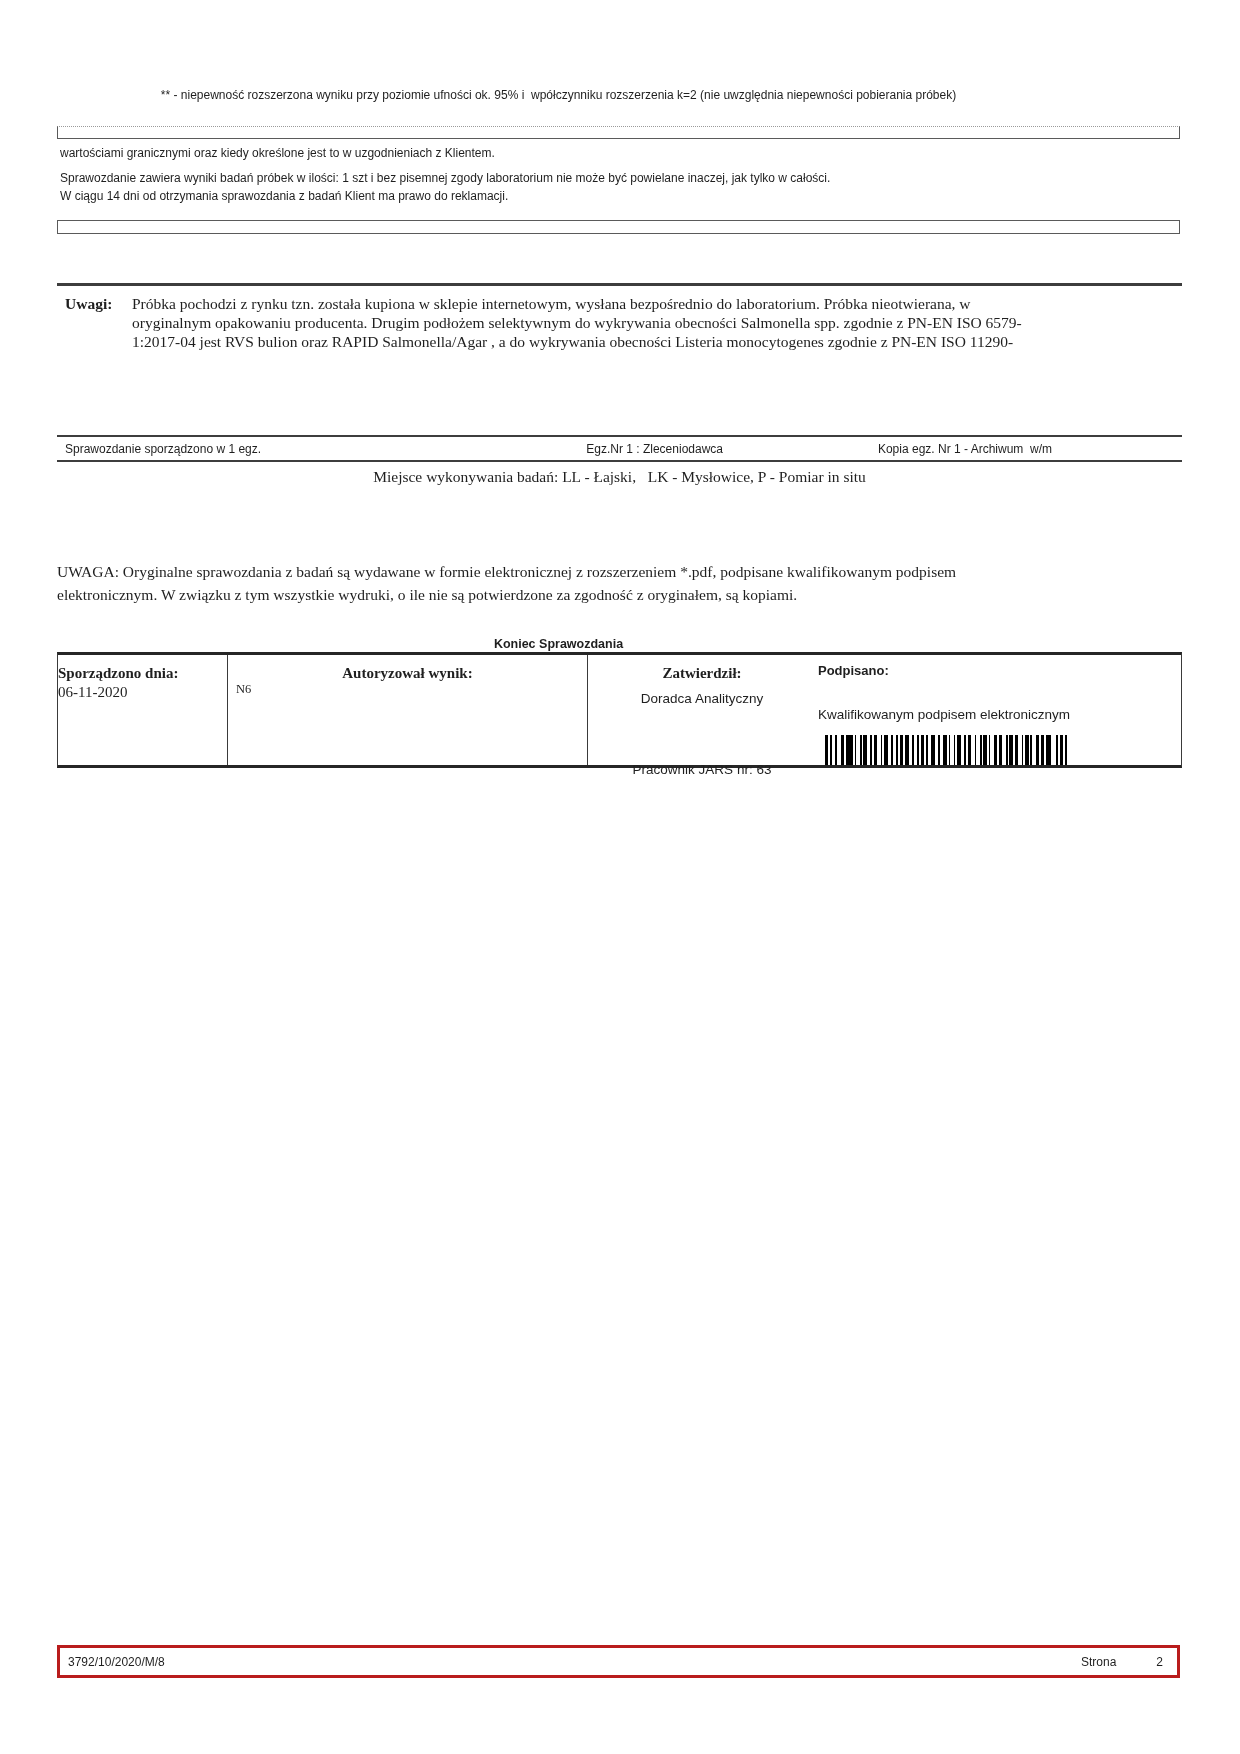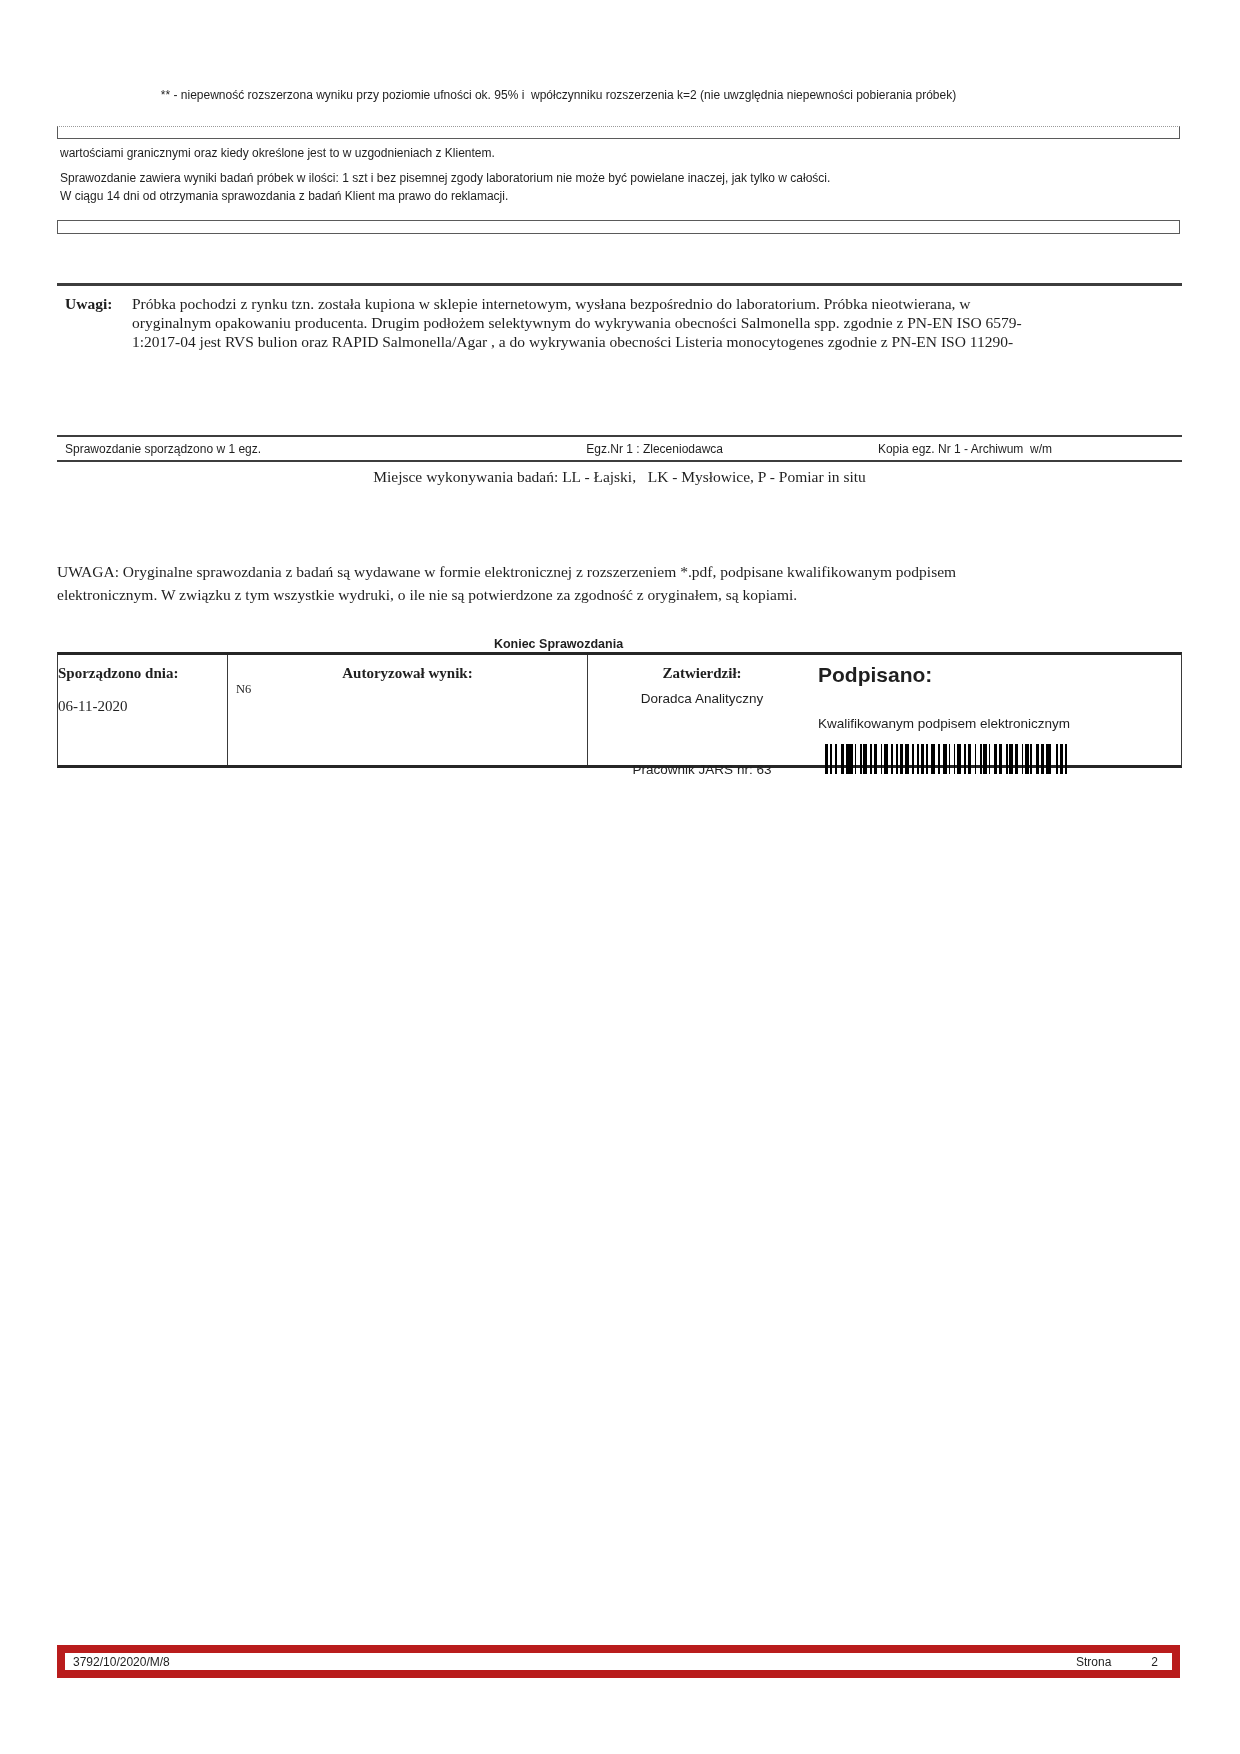--- a/index.html
+++ b/index.html
@@ -109,21 +109,21 @@
     font-family: "Liberation Serif", "DejaVu Serif", serif;
   }
   .sig-cell { box-sizing: border-box; }
   .cell-prepared {
     width: 170px;
     border-right: 1.5px solid #3a3a3a;
     text-align: left;
     padding-top: 10px;
   }
   .cell-prepared .lbl { font-weight: bold; font-size: 15px; }
-  .cell-prepared .val { font-size: 15px; margin-top: 16px; }
+  .cell-prepared .val { font-size: 15px; margin-top: 2px; }
   .cell-authorized {
     width: 360px;
     border-right: 1.5px solid #3a3a3a;
     position: relative;
     padding-top: 10px;
     text-align: center;
   }
   .cell-authorized .lbl { font-weight: bold; font-size: 15px; }
   .cell-authorized .code {
     position: absolute; left: 8px; top: 27px;
@@ -142,37 +142,37 @@
   .cell-approved .emp {
     font-family: "Liberation Sans", sans-serif;
     font-size: 13.5px; margin-top: 56px;
   }
   .cell-signed {
     flex: 1;
     padding-top: 8px;
     padding-left: 2px;
     font-family: "Liberation Sans", sans-serif;
   }
-  .cell-signed .lbl { font-weight: bold; font-size: 21px; }
+  .cell-signed .lbl { font-weight: bold; font-size: 13px; }
   .cell-signed .method { font-size: 13.5px; margin-top: 29px; }
   .barcode {
     margin-top: 13px;
     margin-left: 7px;
     width: 243px;
     height: 30px;
     font-size: 0;
     white-space: nowrap;
   }
   .barcode span { display: inline-block; height: 100%; vertical-align: top; }
 
   
   .footer-bar {
     top: 1645px; left: 57px; width: 1123px; height: 33px;
     box-sizing: border-box;
-    border: 8px solid #b91c1c;
+    border: 3px solid #b91c1c;
     display: flex;
     align-items: center;
     font-size: 12px;
     padding: 0 8px;
   }
   .footer-doc { flex: 1; }
   .footer-page-label { margin-right: 40px; }
   .footer-page-num { margin-right: 6px; }
 </style>
 </head>

